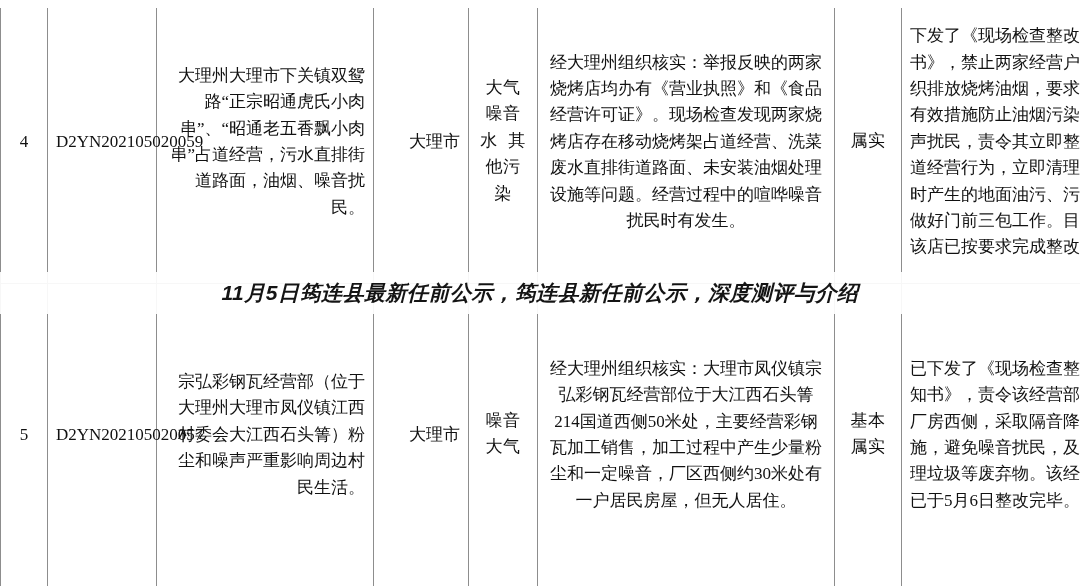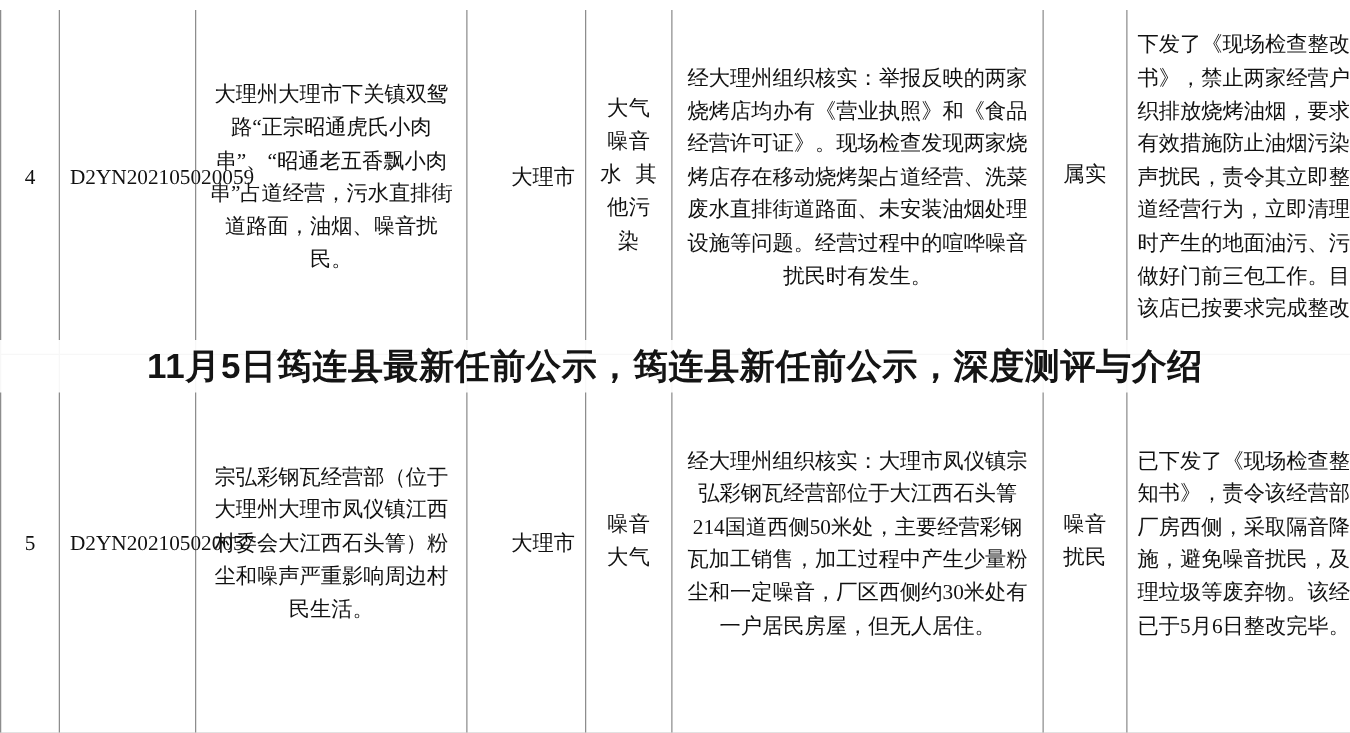--- a/index.html
+++ b/index.html
@@ -28,21 +28,21 @@
   table.doc-table td {
     border: 1px solid #8d8d8d;
     vertical-align: middle;
     padding: 6px 8px;
     font-size: 17px;
     line-height: 1.55;
     color: #111111;
   }
   .c-idx   { width: 30px;  text-align: center; font-size: 17px; }
   .c-code  { width: 92px;  text-align: center; font-size: 16px; line-height: 1.35; }
-  .c-desc  { width: 200px; text-align: center; }
+  .c-desc  { width: 200px; text-align: right; }
   .c-city  { width: 78px;  text-align: right; }
   .c-type  { width: 52px;  text-align: center; line-height: 1.5; }
   .c-check { width: 280px; text-align: center; }
   .c-duty  { width: 50px;  text-align: center; line-height: 1.5; margin-left: 41px; }
   .c-rect  { width: 210px; text-align: left; }
 
   .row-1 td { height: 270px; }
   .row-2 td { height: 290px; }
 
   .vtext { letter-spacing: 0.5px; font-family: Liberation Mono, monospace; }
@@ -55,24 +55,25 @@
     height: 42px;
     display: flex;
     align-items: center;
     justify-content: center;
     background: rgba(255,255,255,0.93);
     z-index: 5;
   }
   .overlay-title span {
     font-family: "Liberation Sans", sans-serif;
     font-weight: bold;
-    font-size: 28px;
+    font-size: 21px;
     color: #141414;
     letter-spacing: 0.5px;
     white-space: nowrap;
+    font-style: italic;
   }
   .top-strip {
     position: absolute;
     left: 0; right: 0; top: 0;
     height: 8px;
     background: #ffffff;
     z-index: 4;
   }
 </style>
 </head>
@@ -95,21 +96,21 @@
         <td class="c-rect">下发了《现场检查整改通知书》，禁止两家经营户无组织排放烧烤油烟，要求采取有效措施防止油烟污染和噪声扰民，责令其立即整改占道经营行为，立即清理经营时产生的地面油污、污迹，做好门前三包工作。目前，该店已按要求完成整改工作</td>
 
       </tr>
       <tr class="row-2">
         <td class="c-idx">5</td>
         <td class="c-code">D2YN202105020057</td>
         <td class="c-desc">宗弘彩钢瓦经营部（位于大理州大理市凤仪镇江西村委会大江西石头箐）粉尘和噪声严重影响周边村民生活。</td>
         <td class="c-city">大理市</td>
         <td class="c-type vtext">噪音 大气</td>
         <td class="c-check">经大理州组织核实：大理市凤仪镇宗弘彩钢瓦经营部位于大江西石头箐214国道西侧50米处，主要经营彩钢瓦加工销售，加工过程中产生少量粉尘和一定噪音，厂区西侧约30米处有一户居民房屋，但无人居住。</td>
-        <td class="c-duty vtext">噪音扰民</td>
+        <td class="c-duty vtext">基本属实</td>
         <td class="c-rect">已下发了《现场检查整改通知书》，责令该经营部封闭厂房西侧，采取隔音降噪措施，避免噪音扰民，及时清理垃圾等废弃物。该经营部已于5月6日整改完毕。</td>
 
       </tr>
     </tbody>
   </table>
 
   <div class="overlay-title">
     <span>11月5日筠连县最新任前公示，筠连县新任前公示，深度测评与介绍</span>
   </div>
 

